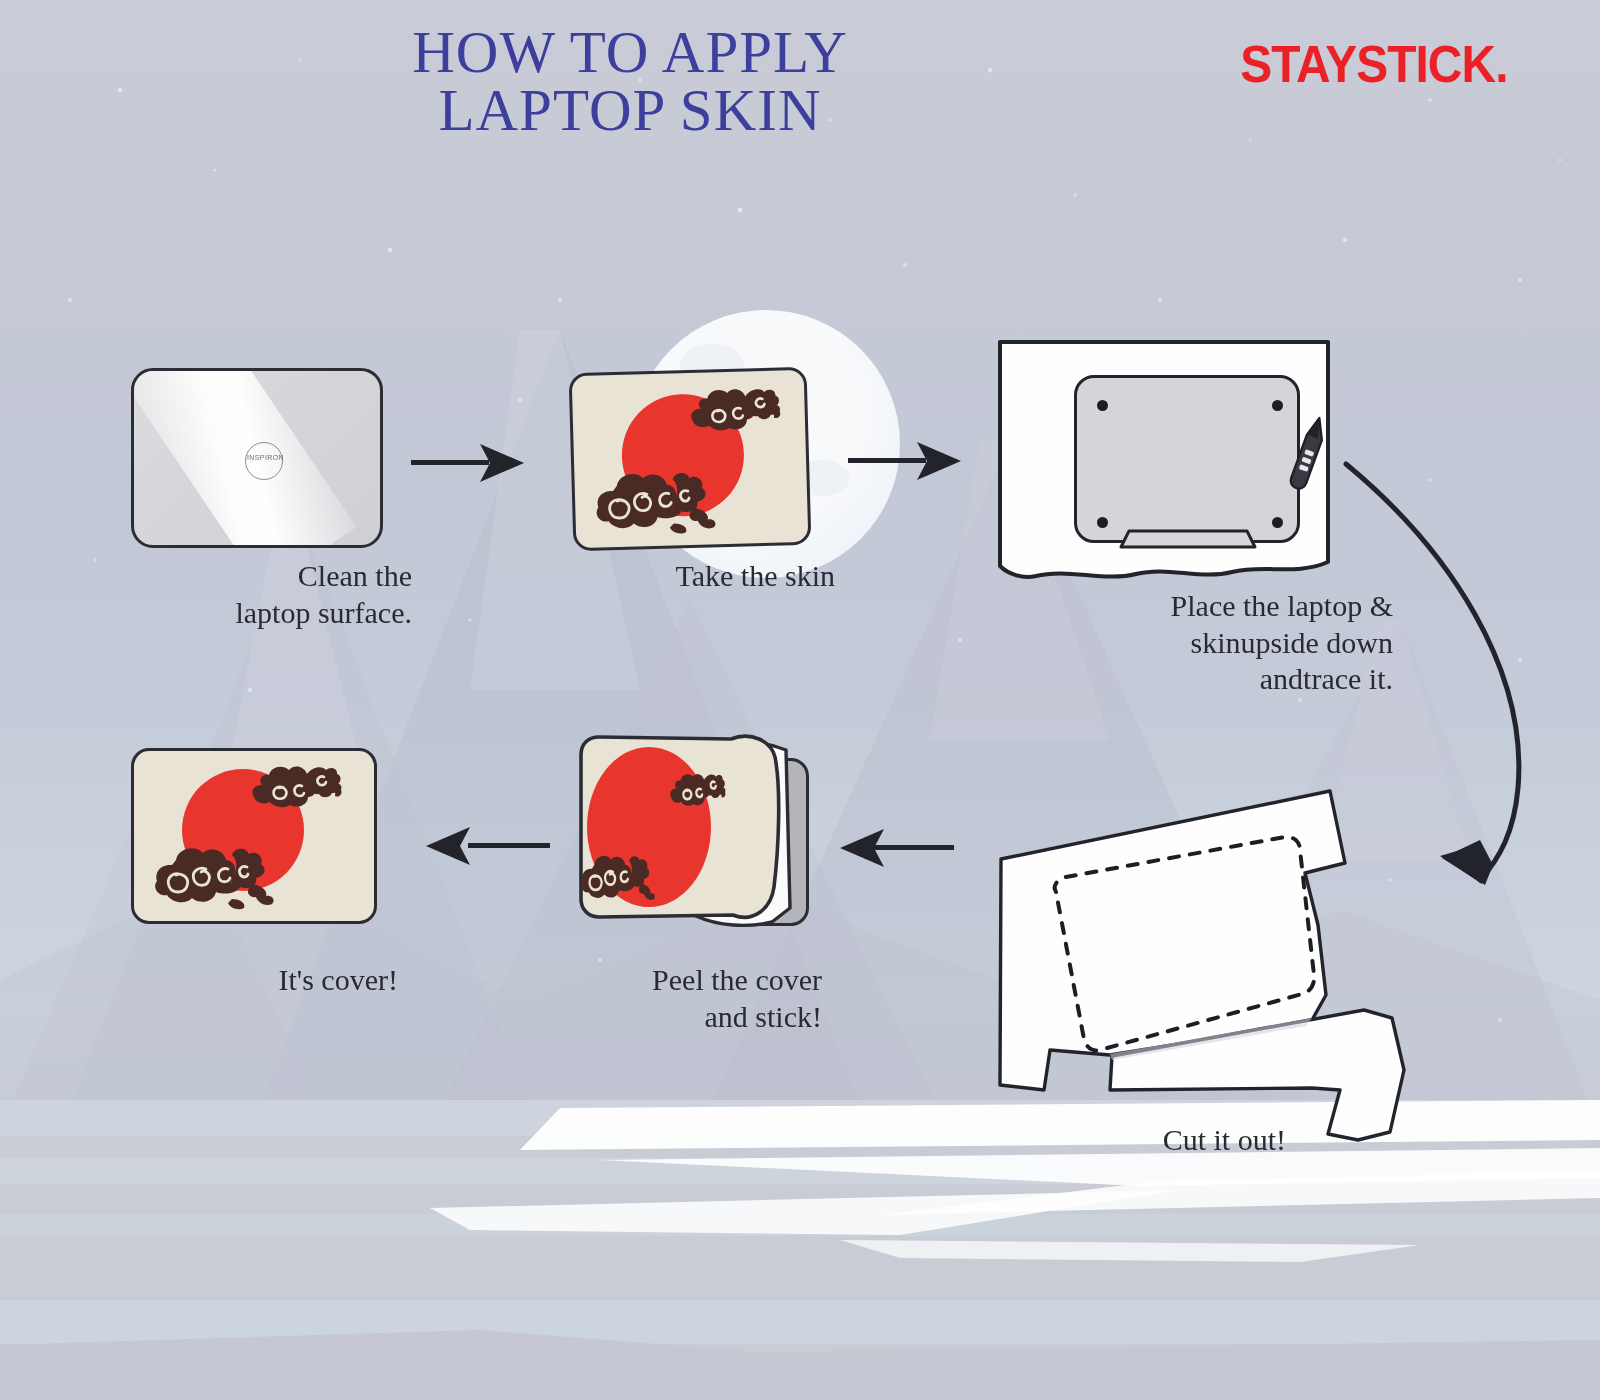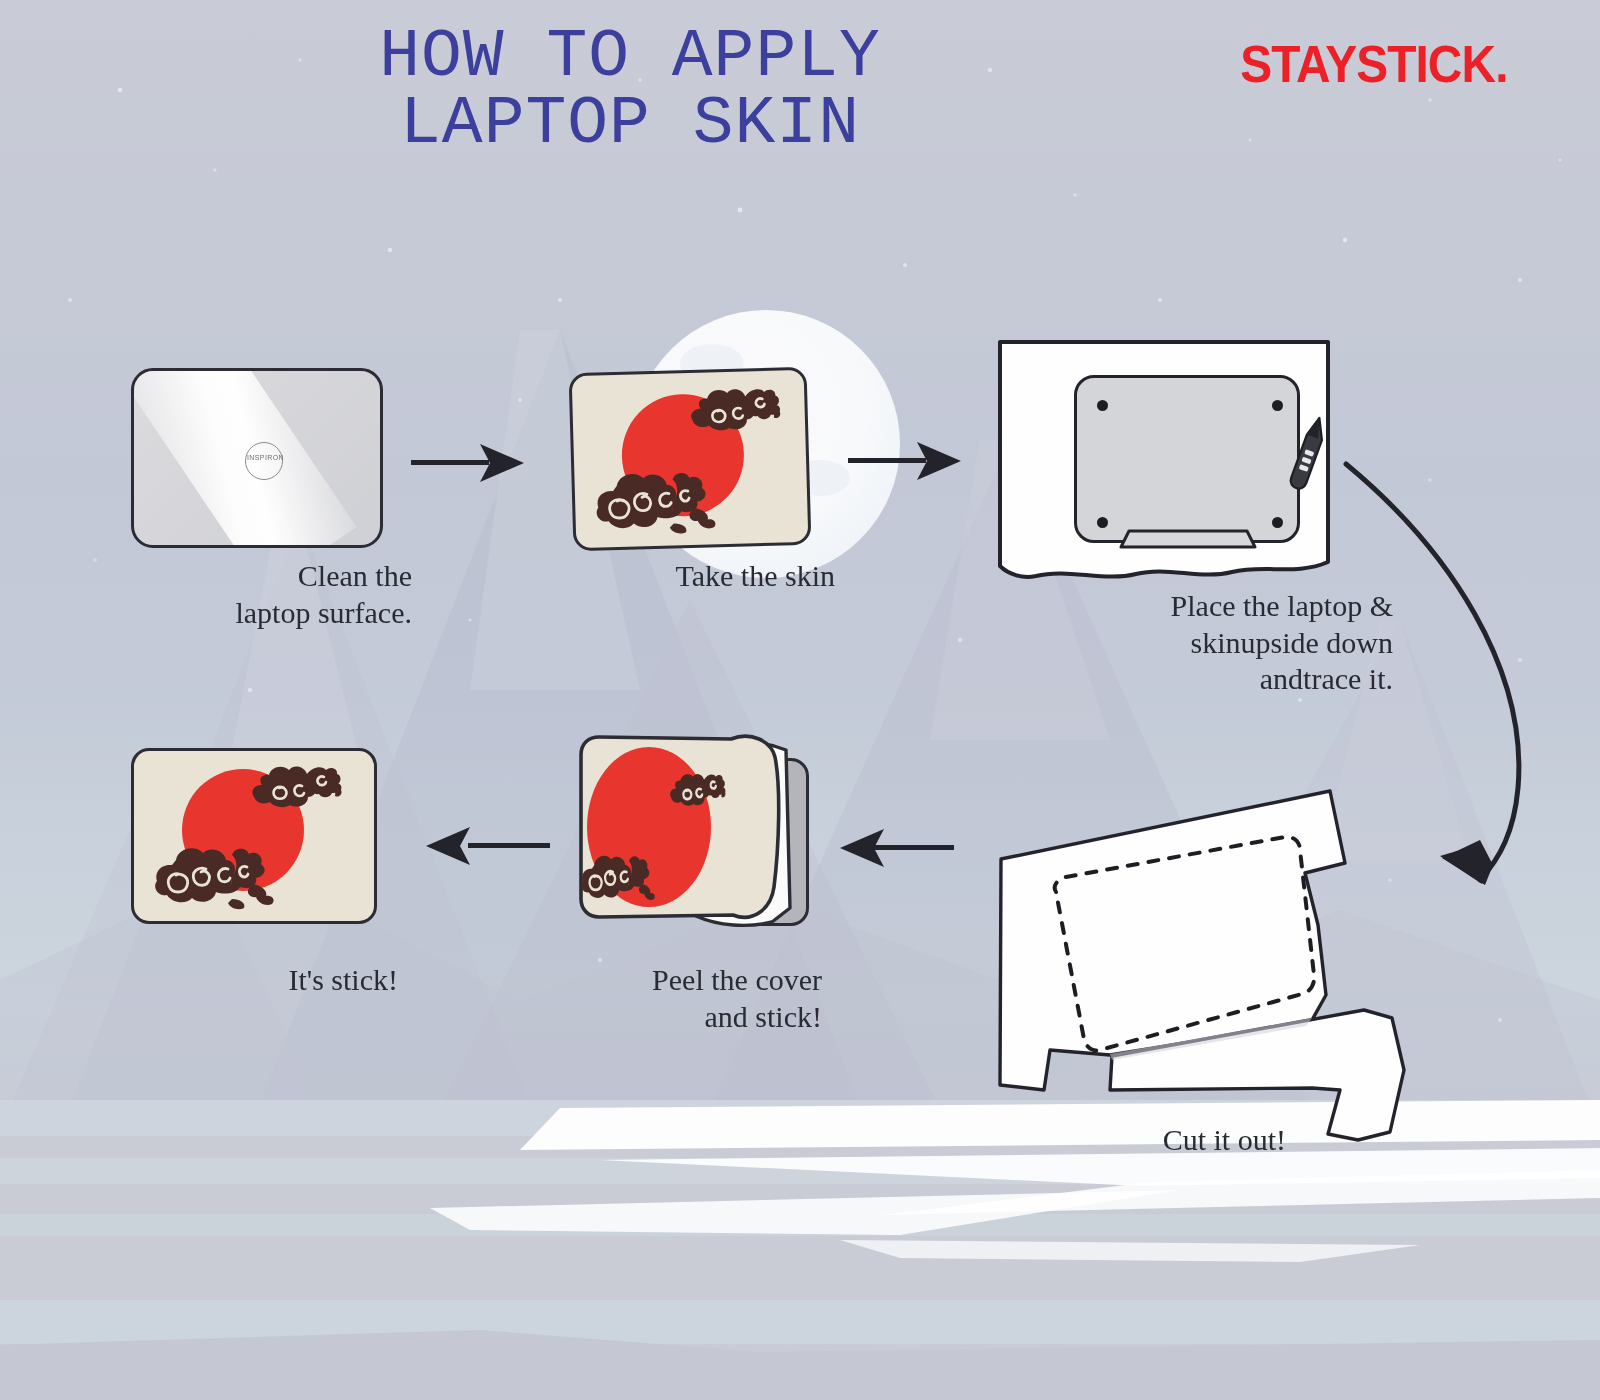--- a/index.html
+++ b/index.html
@@ -32,22 +32,22 @@
     position:absolute;border-radius:50%;
     background:#eef3f8;opacity:.75;
   }
 
   
   .title{
     position:absolute;
     left:90px;top:24px;width:1080px;
     text-align:center;
     color:#3c3f9c;
-    font-family:Liberation Mono, monospace;
-    font-size:68px;
+    font-family:Liberation Serif, serif;
+    font-size:59px;
     line-height:.98;
     letter-spacing:1px;
     font-weight:400;
     white-space:pre-line;
   }
   .brand{
     position:absolute;
     right:92px;top:34px;
     color:#eb2127;
     font-family:"Liberation Sans", sans-serif;
@@ -438,16 +438,16 @@
           <path d="M84,62 C92,62 98,66 96,71 C90,74 82,71 80,66 Z"></path>
         </g>
         <g fill="none" stroke="#e9e3d6" stroke-width="2.8" stroke-linecap="round">
           <path d="M34,38 C26,34 18,40 21,49 C24,57 36,57 39,49 C42,41 34,35 28,38"></path>
           <path d="M58,32 C50,29 43,35 46,43 C49,50 59,50 61,43 C63,37 57,32 53,35"></path>
           <path d="M80,32 C74,30 69,35 71,41 C73,46 80,46 82,41"></path>
           <path d="M99,30 C94,28 90,32 92,37 C94,41 99,41 100,37"></path>
         </g>
       </svg>
     </div>
-    <div class="caption" style="left:108px;top:962px;width:290px;">It's stick!</div>
+    <div class="caption" style="left:108px;top:962px;width:290px;">It's cover!</div>
   </div>
 
 </div>
 
 </body></html>

